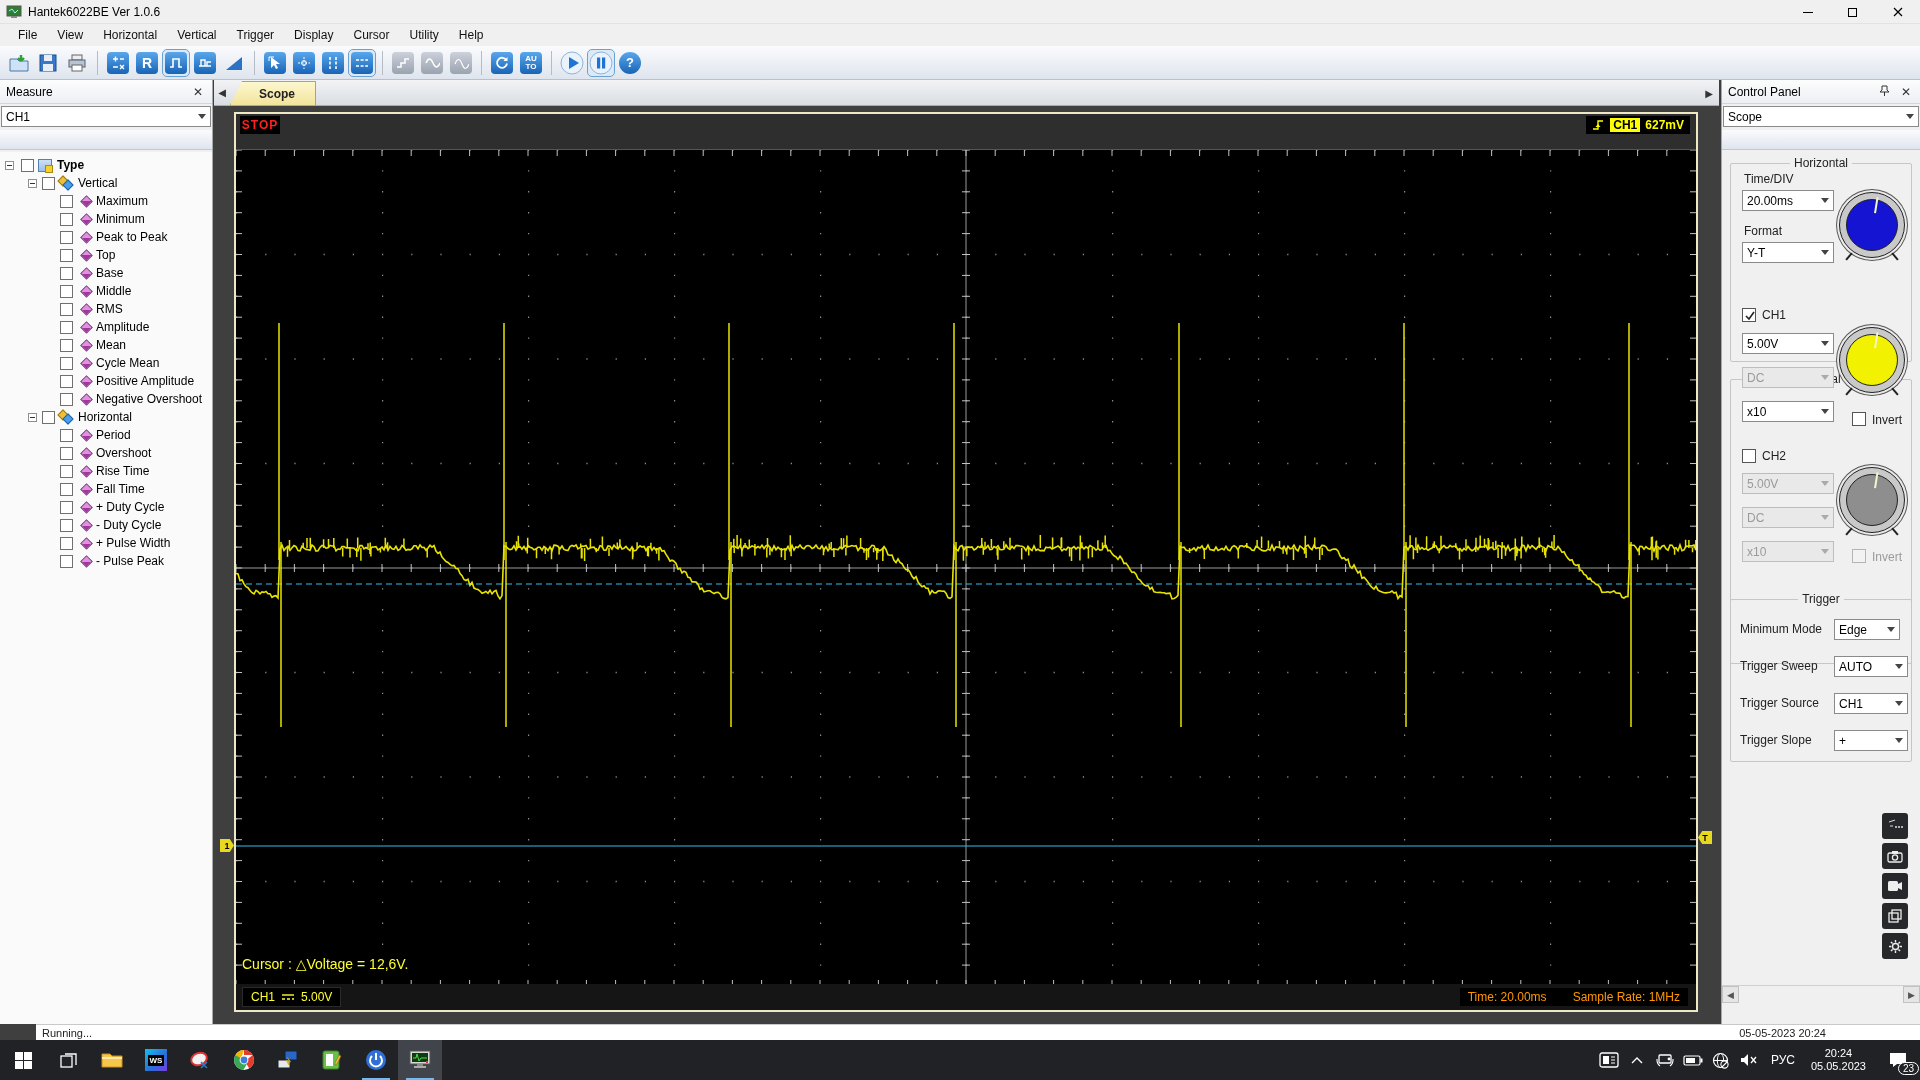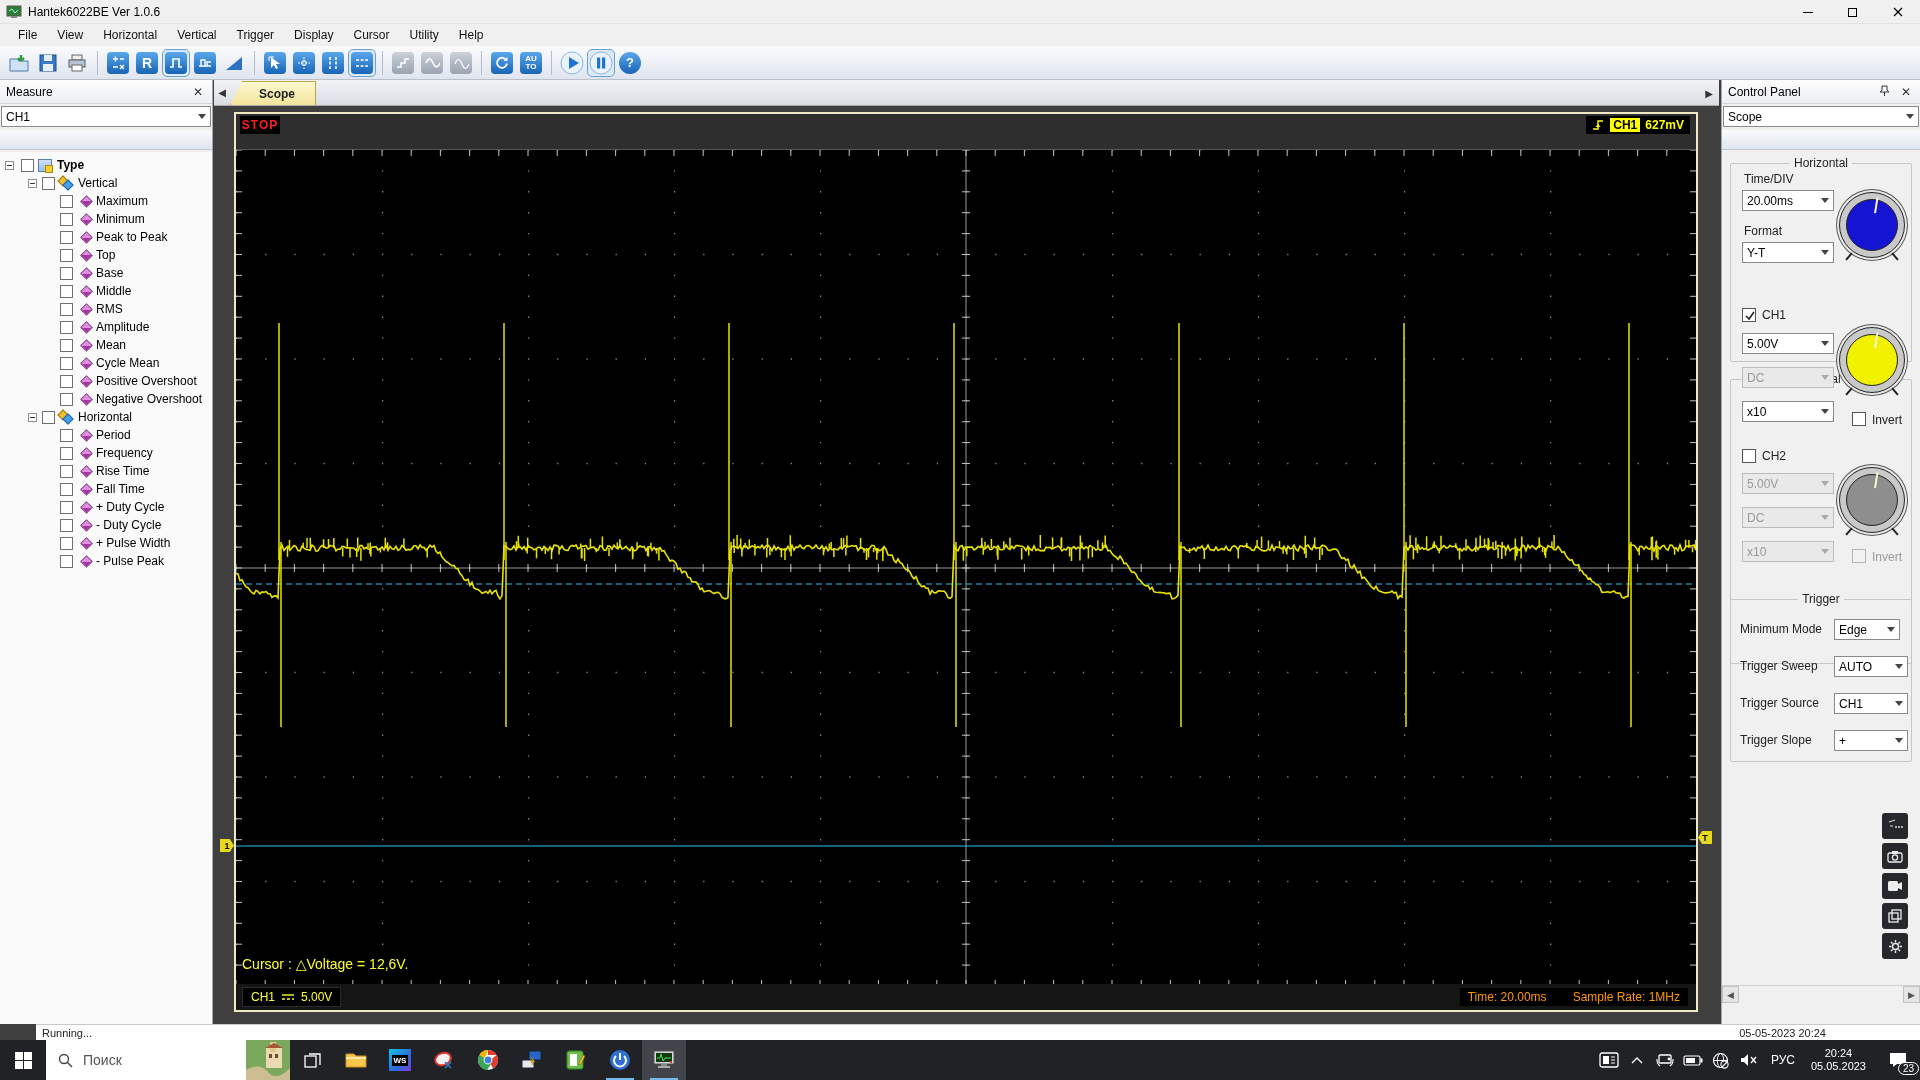--- a/index.html
+++ b/index.html
@@ -355,21 +355,21 @@
         <span class="tlabel">Mean</span>
       </div>
     <div class="trow" style="left:60px; top:202px">
         <span class="cb"></span>
         <span class="diamond" style="margin-left:9px"></span>
         <span class="tlabel">Cycle Mean</span>
       </div>
     <div class="trow" style="left:60px; top:220px">
         <span class="cb"></span>
         <span class="diamond" style="margin-left:9px"></span>
-        <span class="tlabel">Positive Overshoot</span>
+        <span class="tlabel">Positive Amplitude</span>
       </div>
     <div class="trow" style="left:60px; top:238px">
         <span class="cb"></span>
         <span class="diamond" style="margin-left:9px"></span>
         <span class="tlabel">Negative Overshoot</span>
       </div>
     <div class="trow" style="left:28px; top:256px">
         <span class="expander"></span>
         <span class="cb" style="margin-left:5px"></span>
         <span class="dualdiamond" style="margin-left:4px">
@@ -379,21 +379,21 @@
         <span class="tlabel">Horizontal</span>
       </div>
     <div class="trow" style="left:60px; top:274px">
         <span class="cb"></span>
         <span class="diamond" style="margin-left:9px"></span>
         <span class="tlabel">Period</span>
       </div>
     <div class="trow" style="left:60px; top:292px">
         <span class="cb"></span>
         <span class="diamond" style="margin-left:9px"></span>
-        <span class="tlabel">Frequency</span>
+        <span class="tlabel">Overshoot</span>
       </div>
     <div class="trow" style="left:60px; top:310px">
         <span class="cb"></span>
         <span class="diamond" style="margin-left:9px"></span>
         <span class="tlabel">Rise Time</span>
       </div>
     <div class="trow" style="left:60px; top:328px">
         <span class="cb"></span>
         <span class="diamond" style="margin-left:9px"></span>
         <span class="tlabel">Fall Time</span>
@@ -630,36 +630,20 @@
 
 <div class="abs" id="taskbar">
   <div class="tkbtn">
       <svg width="17" height="17">
         <rect x="0" y="0" width="8" height="8" fill="#fff"></rect>
         <rect x="9" y="0" width="8" height="8" fill="#fff"></rect>
         <rect x="0" y="9" width="8" height="8" fill="#fff"></rect>
         <rect x="9" y="9" width="8" height="8" fill="#fff"></rect>
       </svg>
     </div>
-  <div id="searchbox">
-    <svg width="15" height="15" style="margin-left:12px">
-        <circle cx="6" cy="6" r="4.5" fill="none" stroke="#444" stroke-width="1.4"></circle>
-        <path d="M9.5 9.5 L14 14" stroke="#444" stroke-width="1.4"></path>
-      </svg>
-    <span class="ph">Поиск</span>
-    <svg width="44" height="40" style="position:absolute; right:0; top:0">
-        <rect width="44" height="40" fill="#7aa85c"></rect>
-        <path d="M0 30 Q14 22 22 32 T44 28 V40 H0 Z" fill="#cdbd92"></path>
-        <rect x="20" y="8" width="16" height="20" fill="#e8d9ae"></rect>
-        <rect x="24" y="2" width="6" height="10" fill="#dcc98f"></rect>
-        <path d="M19 8 h18 l-9 -5 z" fill="#a8553a"></path>
-        <rect x="23" y="14" width="3" height="4" fill="#6b4a2e"></rect>
-        <rect x="29" y="14" width="3" height="4" fill="#6b4a2e"></rect>
-      </svg>
-  </div>
   <div class="appbtn">
       <svg width="17" height="17">
         <rect x="1" y="4" width="11" height="11" fill="none" stroke="#fff" stroke-width="1.3"></rect>
         <path d="M5 2 h11 v11" fill="none" stroke="#fff" stroke-width="1.3"></path>
       </svg>
     </div>
   <div class="appbtn">
       <svg width="22" height="18">
         <path d="M1 3 h8 l2 2 h10 v11 h-20 z" fill="#f7c64c" stroke="#c89220"></path>
         <path d="M1 6 h20 v2 h-20 z" fill="#fde9a9"></path>

